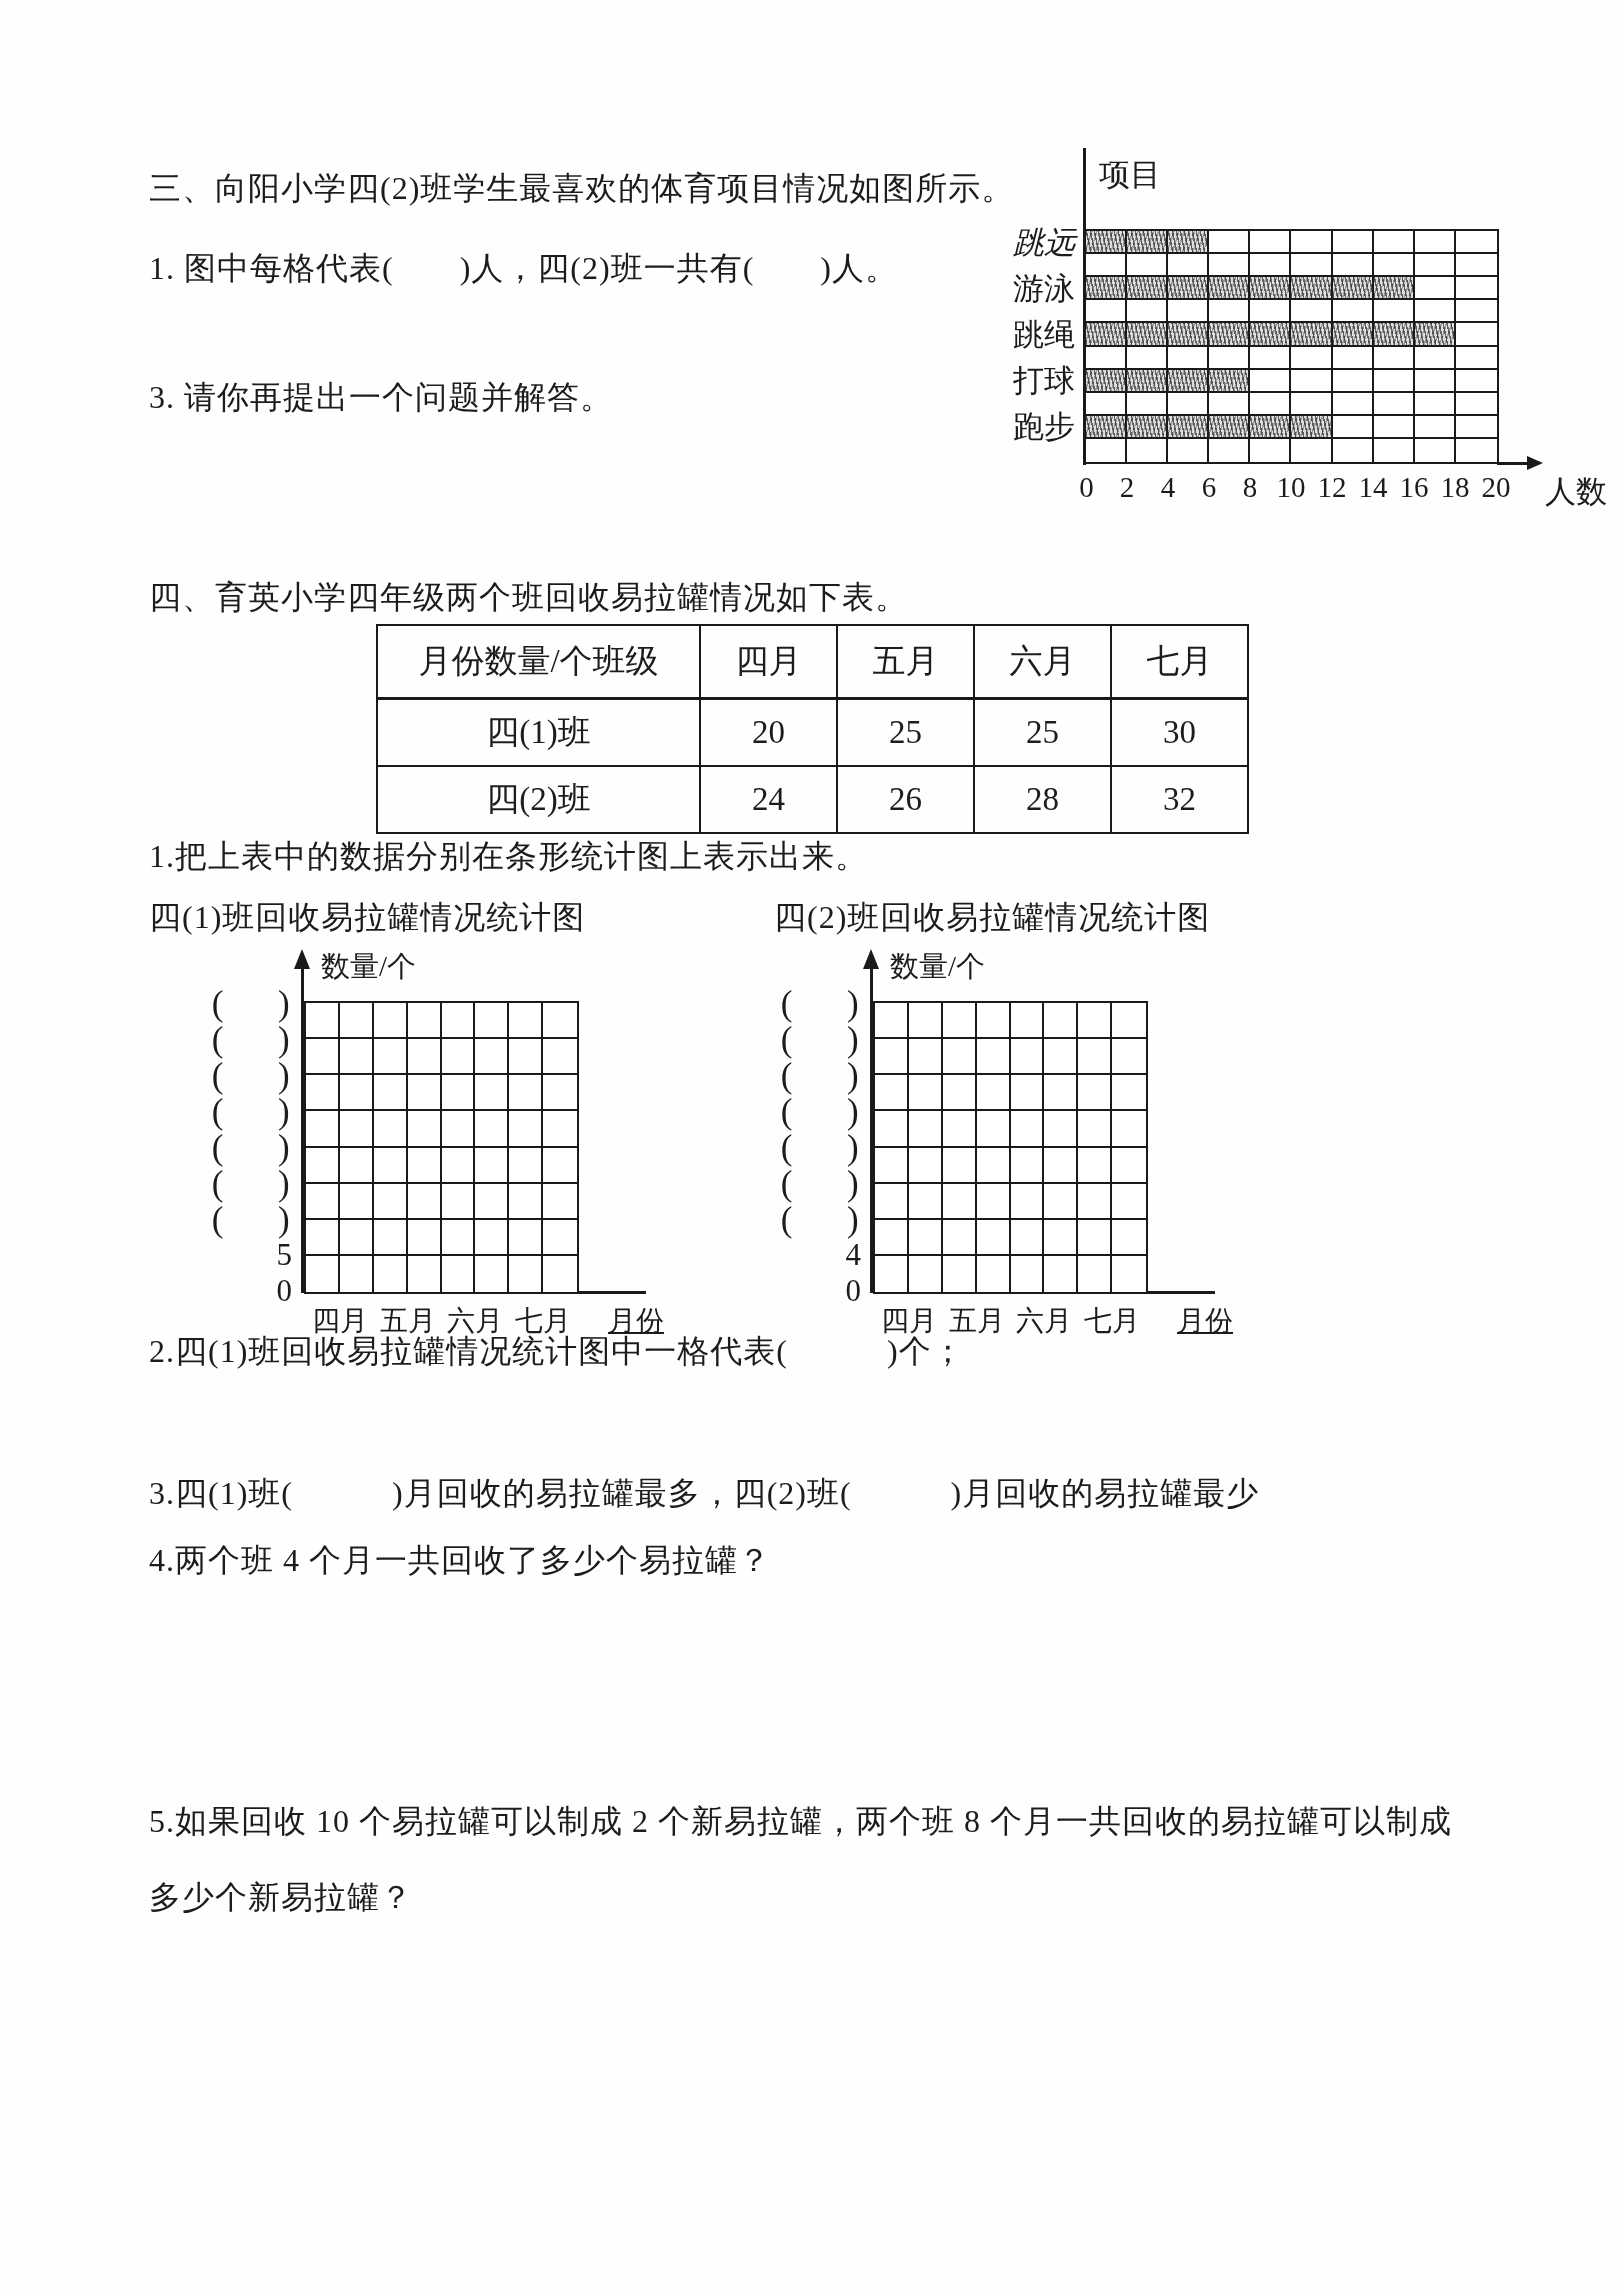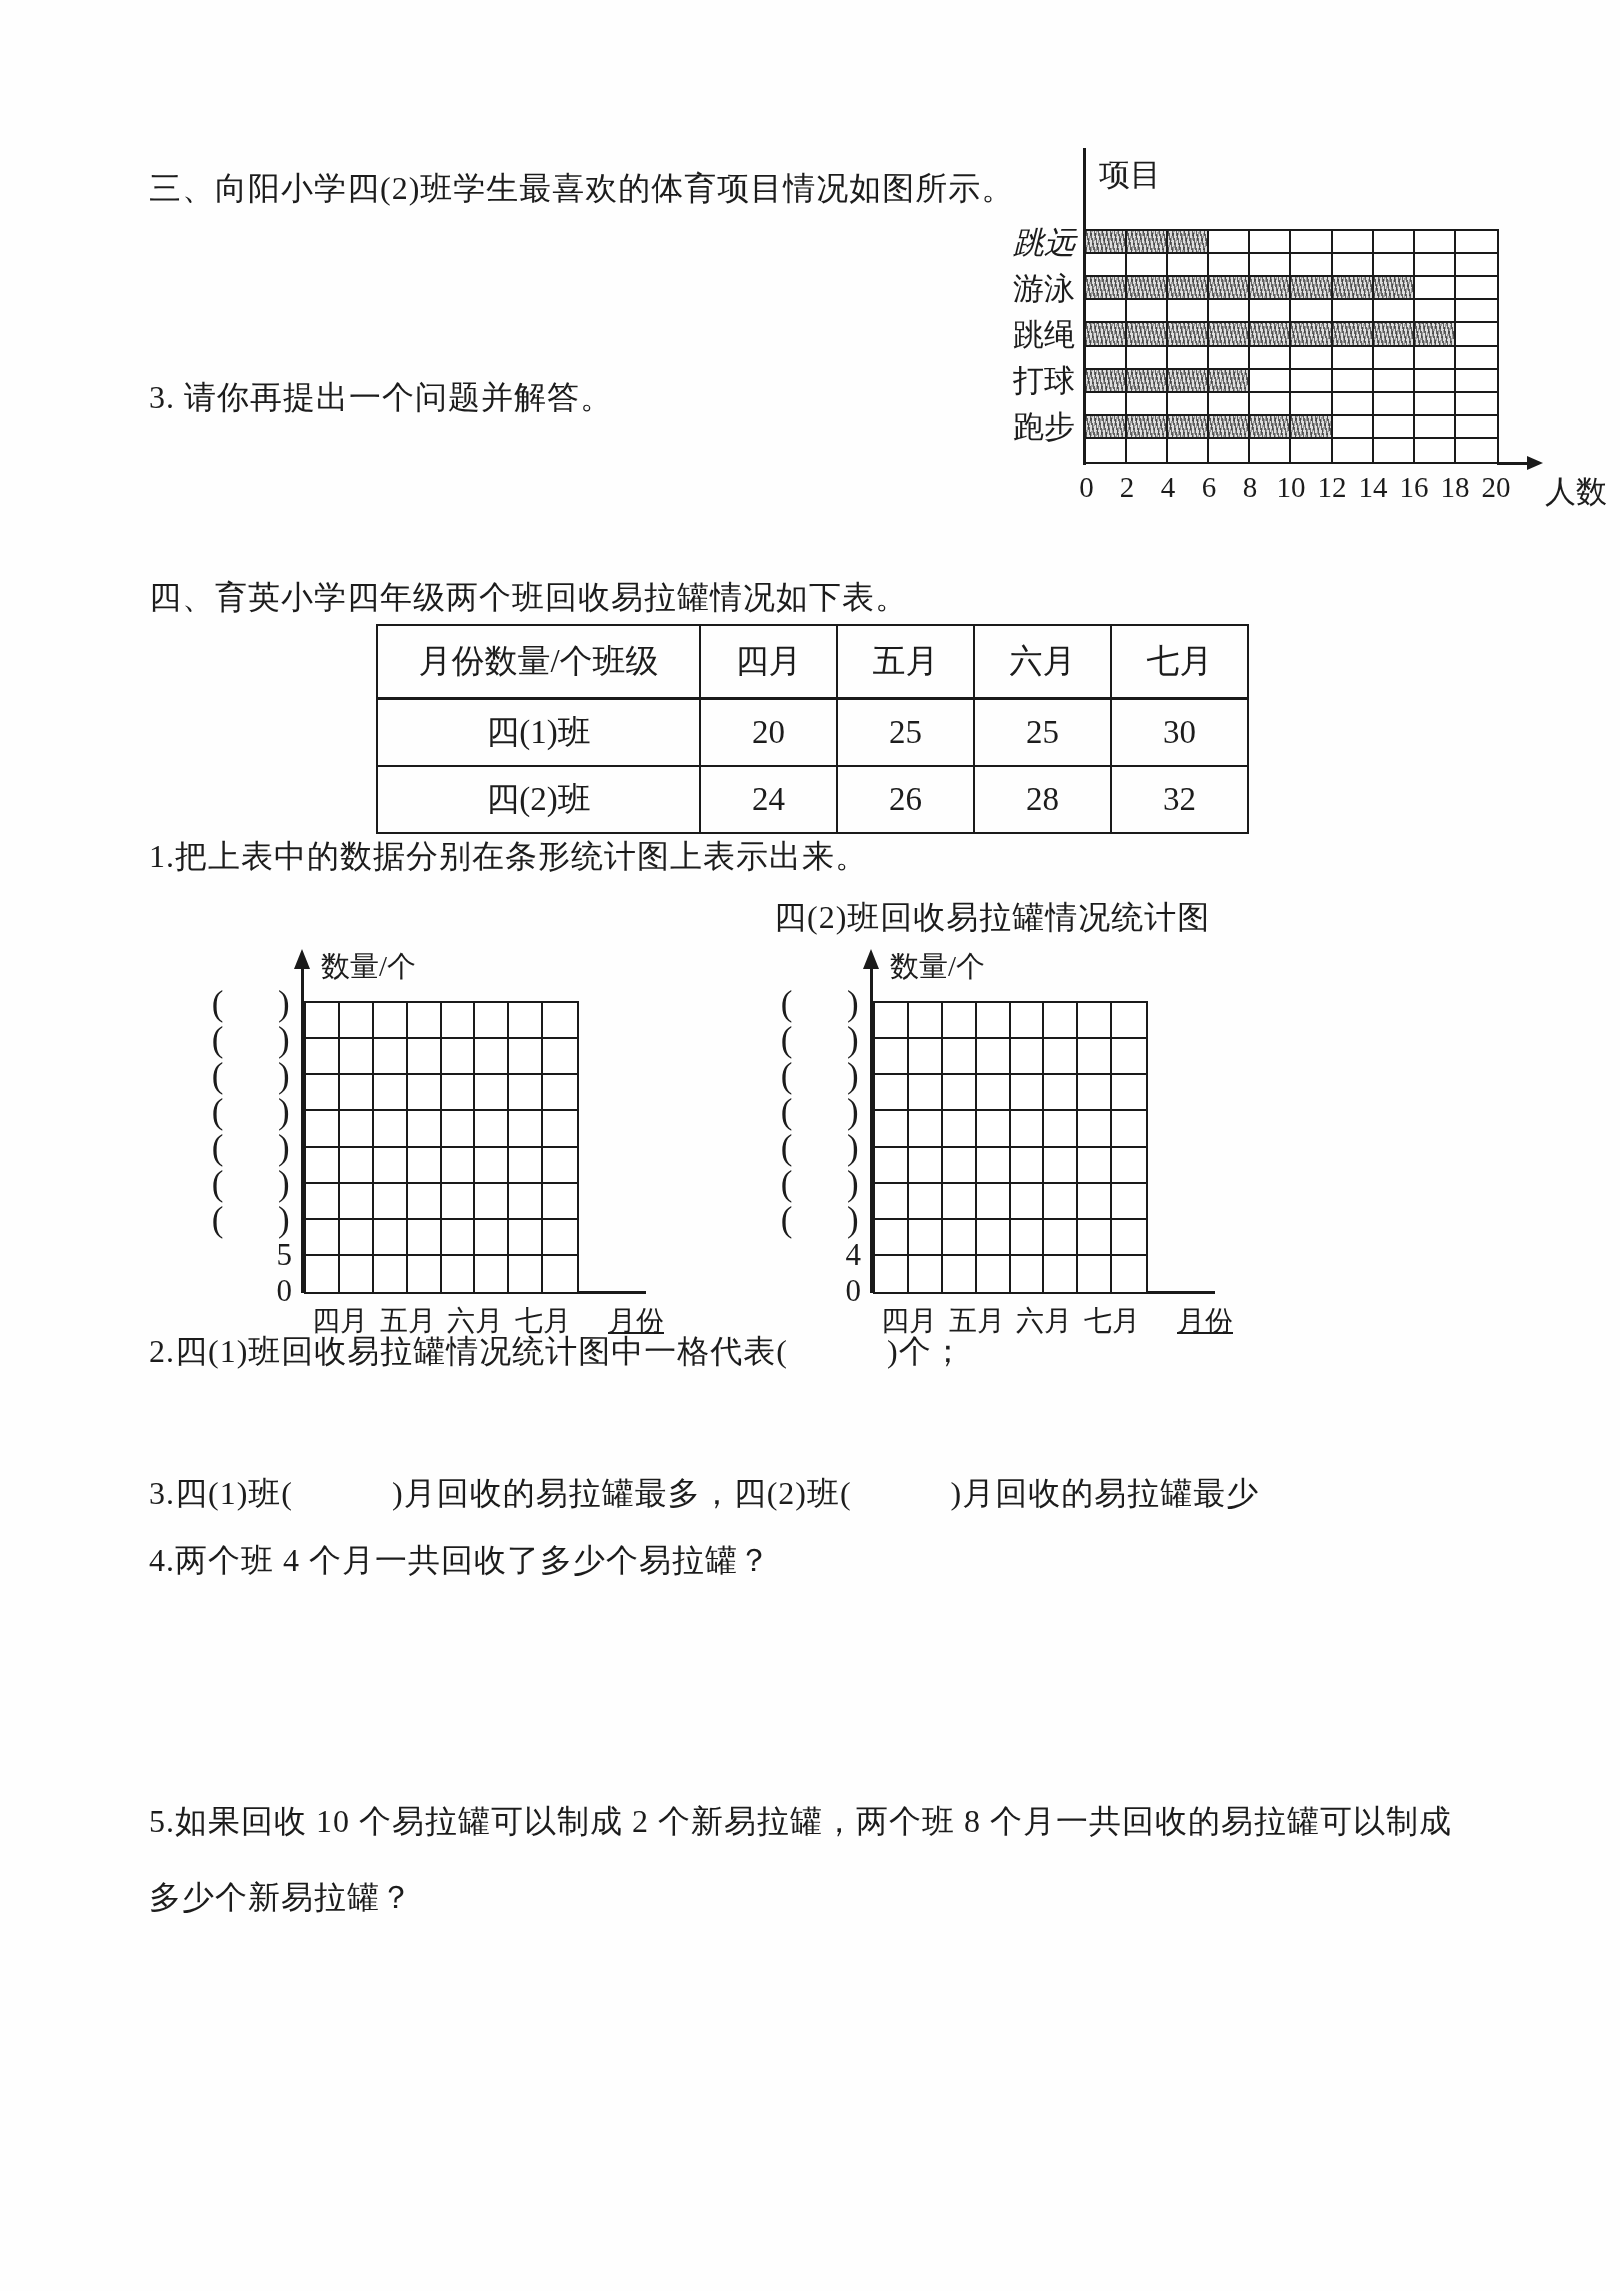--- a/index.html
+++ b/index.html
@@ -62,20 +62,21 @@
 
   .cat-label{position:absolute;right:3.9px;transform:translateY(-50%);white-space:nowrap;}
   .xtick{position:absolute;top:0;transform:translateX(-50%);}
 </style>
 </head>
 <body>
 
 <div class="page">
 
   <div class="tline" style="left:149px;top:167px;">三、向阳小学四(2)班学生最喜欢的体育项目情况如图所示。</div>
+  <div class="tline" style="left:149px;top:247px;">1. 图中每格代表(　　)人，四(2)班一共有(　　)人。</div>
   <div class="tline" style="left:149px;top:376px;">3. 请你再提出一个问题并解答。</div>
 
   <div class="sports-chart">
     <div class="sc-vaxis"></div>
     <div class="sc-ylab">项目</div>
     <div class="sc-cats">
         <div class="cat-label" style="top: 14px; font-style: italic;">跳远</div>
         <div class="cat-label" style="top: 60px;">游泳</div>
         <div class="cat-label" style="top: 106px;">跳绳</div>
         <div class="cat-label" style="top: 152px;">打球</div>
@@ -233,20 +234,21 @@
         <td>24</td>
         <td>26</td>
         <td>28</td>
         <td>32</td>
       </tr>
     </tbody>
   </table>
 
   <div class="tline" style="left:149px;top:835px;">1.把上表中的数据分别在条形统计图上表示出来。</div>
 
+  <div class="tline" style="left:149px;top:896px;">四(1)班回收易拉罐情况统计图</div>
   <div class="tline" style="left:774px;top:896px;">四(2)班回收易拉罐情况统计图</div>
 
   <div class="lower-chart" style="left:196px;top:939px;">
     <div class="lc-arrow"></div>
     <div class="lc-vaxis"></div>
     <div class="lc-ylab">数量/个</div>
     <div class="month-grid grid8">
         <div></div>
         <div></div>
         <div></div>

